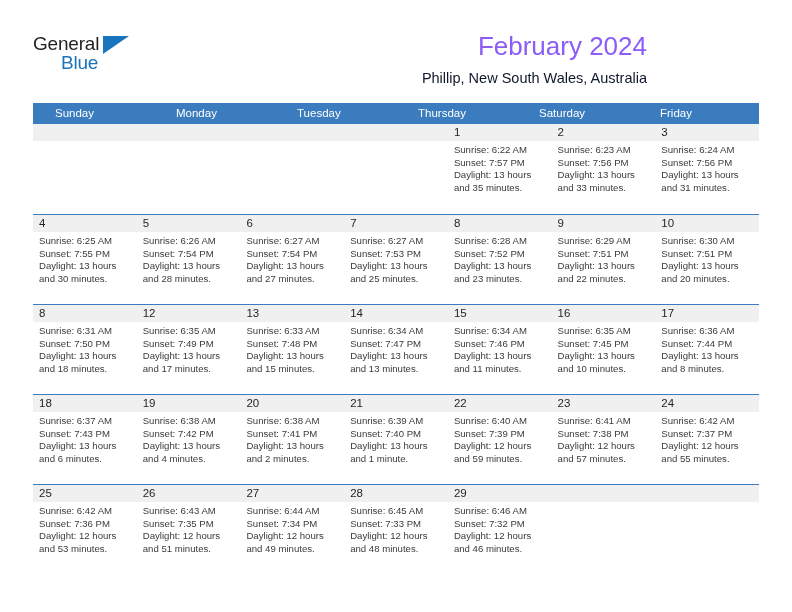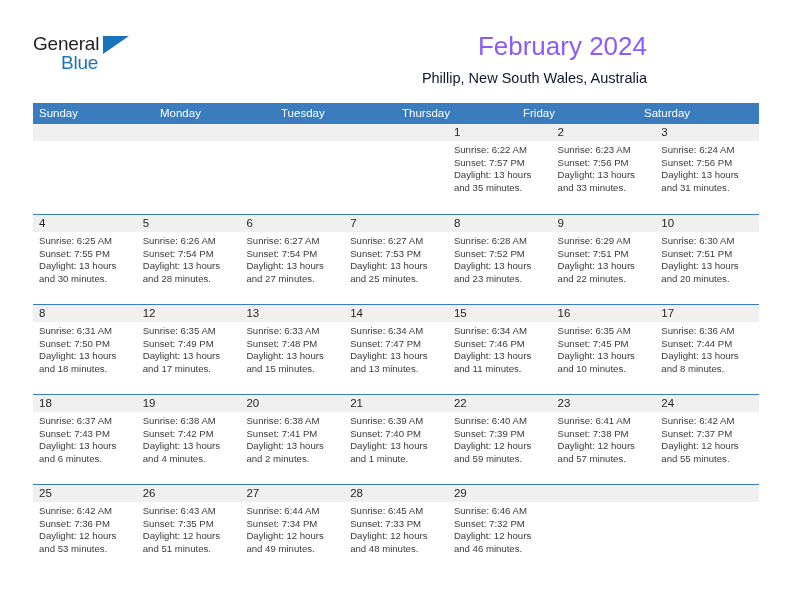--- a/index.html
+++ b/index.html
@@ -99,20 +99,21 @@
   }
   .weekday-cell {
     flex: 1 1 0;
     color: #ffffff;
     font-size: 11.5px;
     line-height: 21px;
     padding-left: 6px;
     box-sizing: border-box;
     white-space: nowrap;
     overflow: hidden;
+    margin-left: 16px;
   }
 
   .week-row {
     display: flex;
     height: 90px;
     border-top: 1px solid #3b7cbf;
     box-sizing: border-box;
   }
   .week-row.first {
     border-top: none;
@@ -166,22 +167,22 @@
 
   </div>
 
   <div class="calendar">
 
     <div class="weekday-row">
       <div class="weekday-cell">Sunday</div>
       <div class="weekday-cell">Monday</div>
       <div class="weekday-cell">Tuesday</div>
       <div class="weekday-cell">Thursday</div>
+      <div class="weekday-cell">Saturday</div>
       <div class="weekday-cell">Friday</div>
-      <div class="weekday-cell">Saturday</div>
     </div>
 
     <div class="week-row first">
       <div class="day-cell empty">
         <div class="day-band">
             <span class="day-num"></span>
           </div>
 
       </div>
       <div class="day-cell empty">

